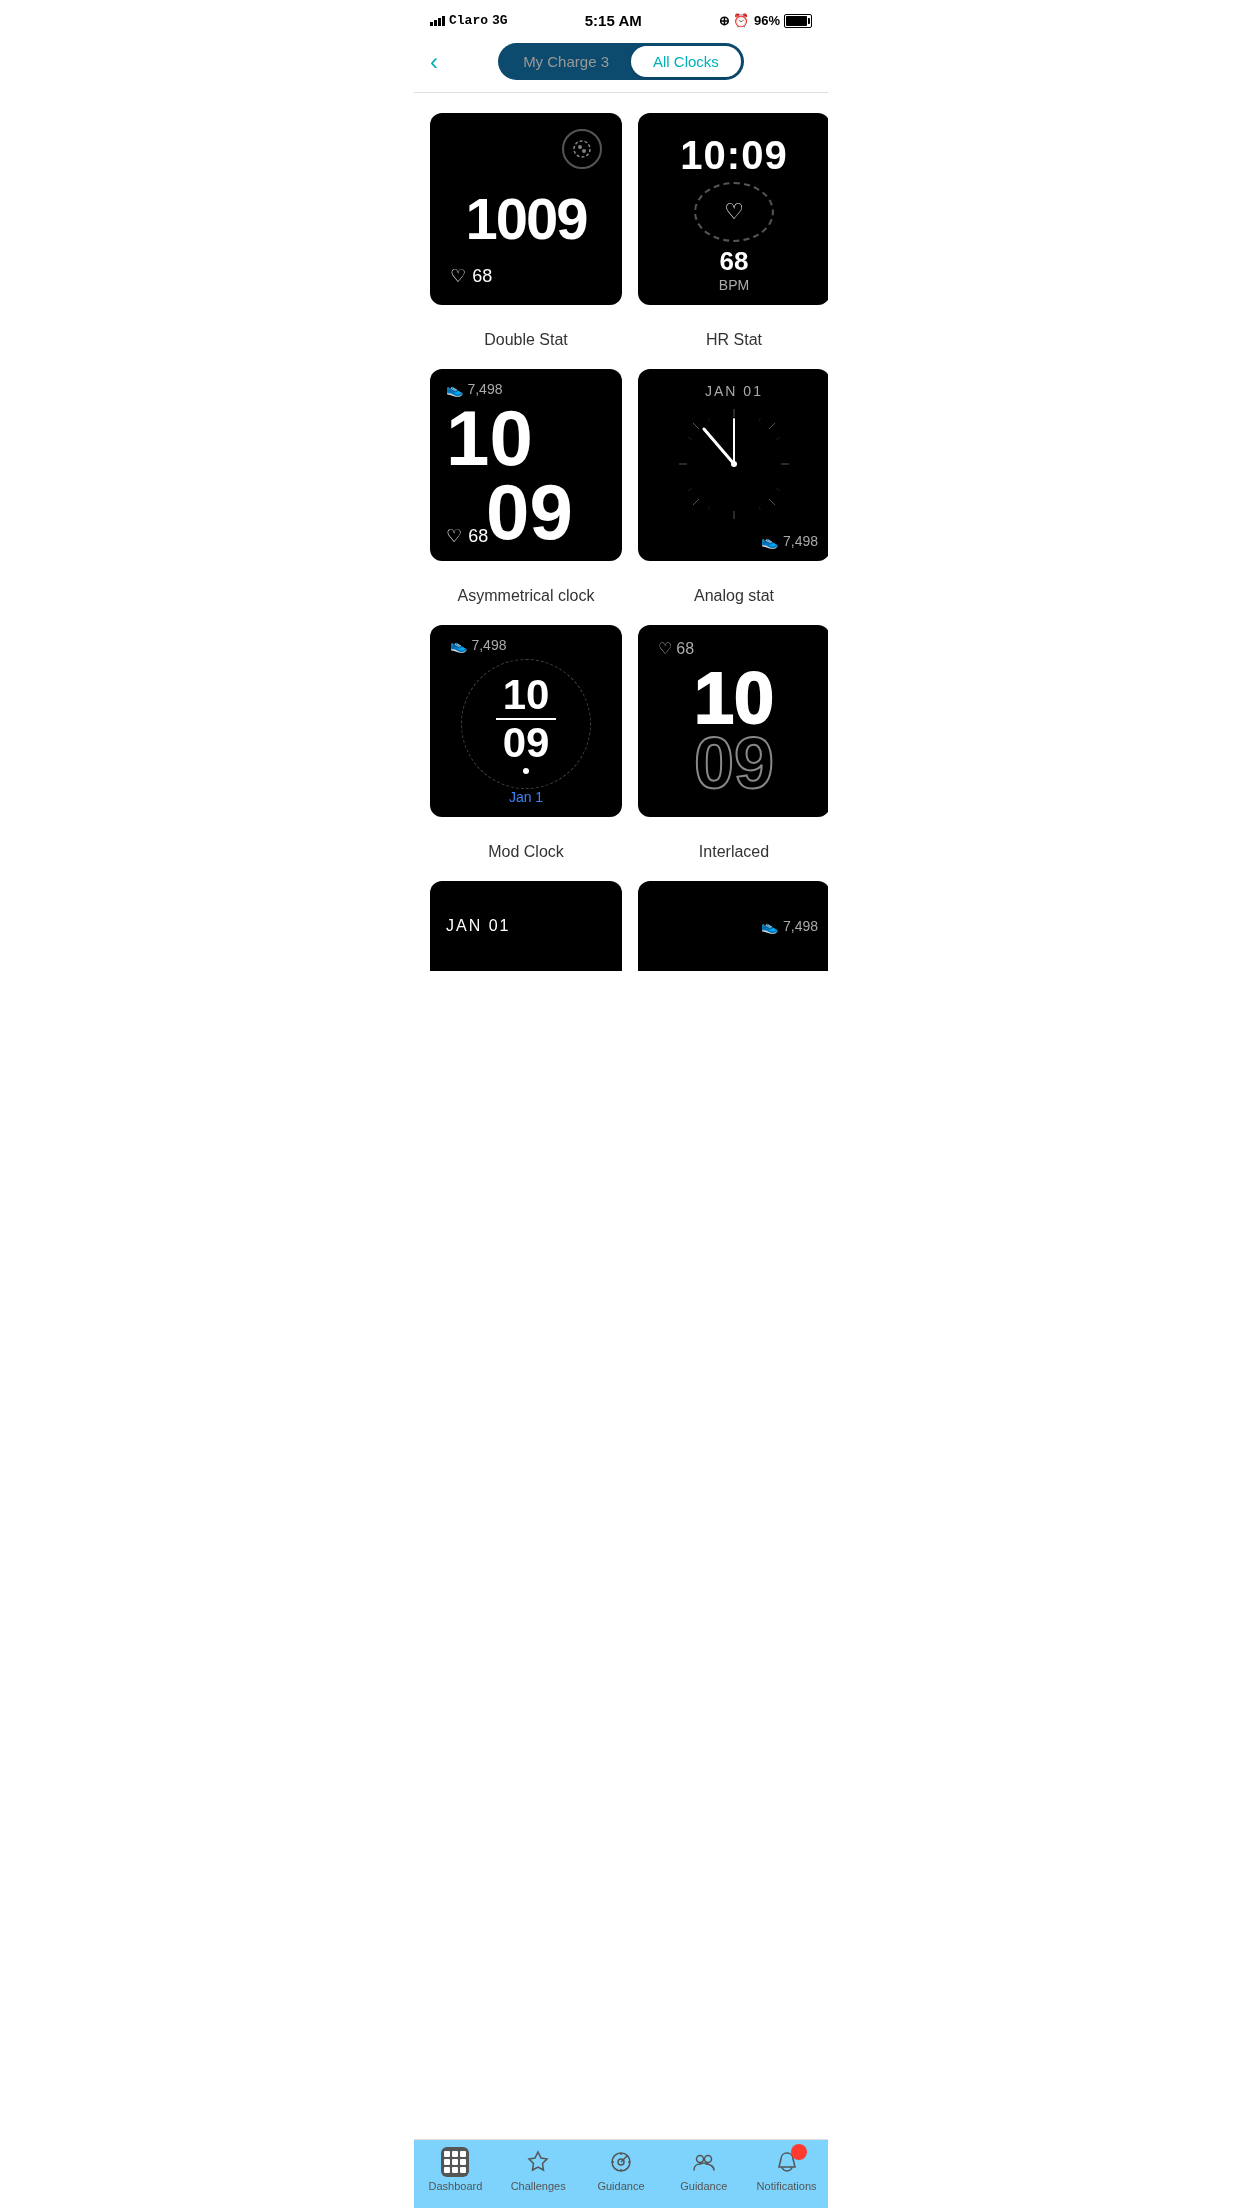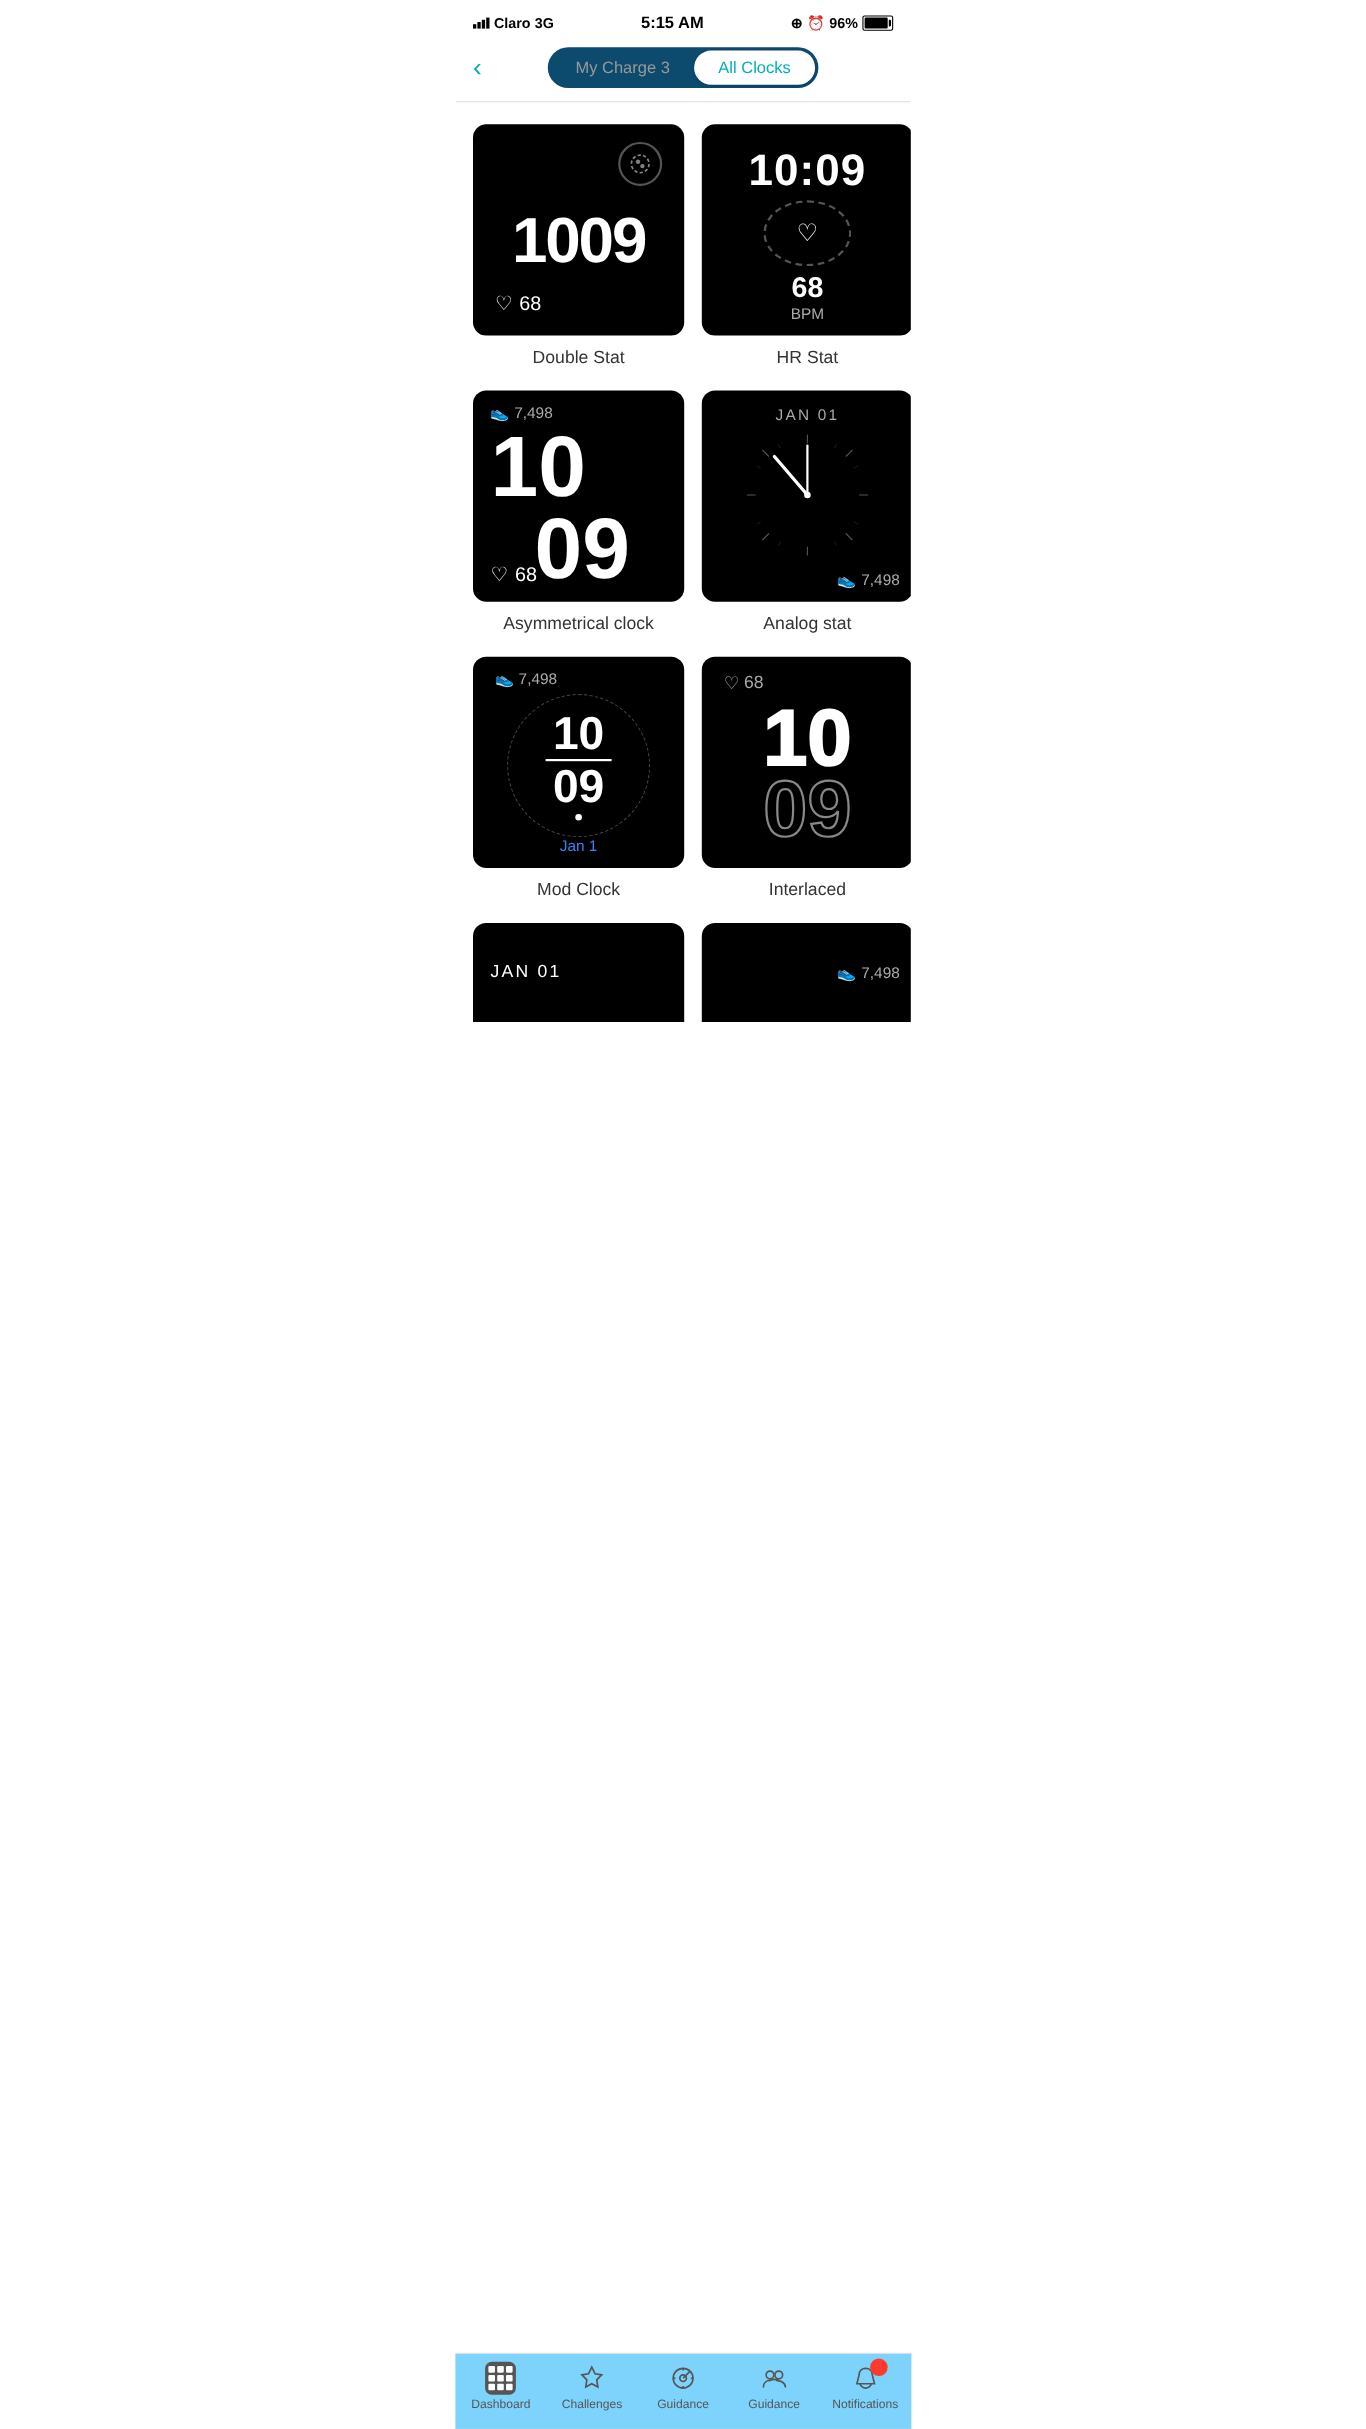--- a/index.html
+++ b/index.html
@@ -15,21 +15,21 @@
     
     .status-bar {
       display: flex;
       justify-content: space-between;
       align-items: center;
       padding: 12px 16px 6px;
       font-size: 13px;
       font-weight: 600;
       color: #000;
     }
-    .status-left { display: flex; align-items: center; gap: 4px; }
+    .status-left { display: flex; align-items: center; gap: 4px; font-family: Liberation Mono, monospace; }
     .status-center { font-size: 15px; font-weight: 600; }
     .status-right { display: flex; align-items: center; gap: 4px; font-size: 13px; }
     .signal-bars { display: flex; align-items: flex-end; gap: 1px; }
     .signal-bar { background: #000; width: 3px; }
     .battery-icon {
       display: inline-flex; align-items: center;
       border: 1.5px solid #000; border-radius: 2px;
       width: 28px; height: 14px; padding: 1px; position: relative;
     }
     .battery-fill { background: #000; height: 100%; width: 88%; border-radius: 1px; }
@@ -86,21 +86,21 @@
     .clock-grid {
       display: grid;
       grid-template-columns: 1fr 1fr;
       gap: 20px 16px;
       padding: 20px 16px;
     }
     .clock-item {
       display: flex;
       flex-direction: column;
       align-items: center;
-      gap: 12px;
+      gap: 26px;
     }
     .clock-face {
       width: 192px;
       height: 192px;
       background: #000;
       border-radius: 12px;
       display: flex;
       flex-direction: column;
       align-items: center;
       justify-content: center;

